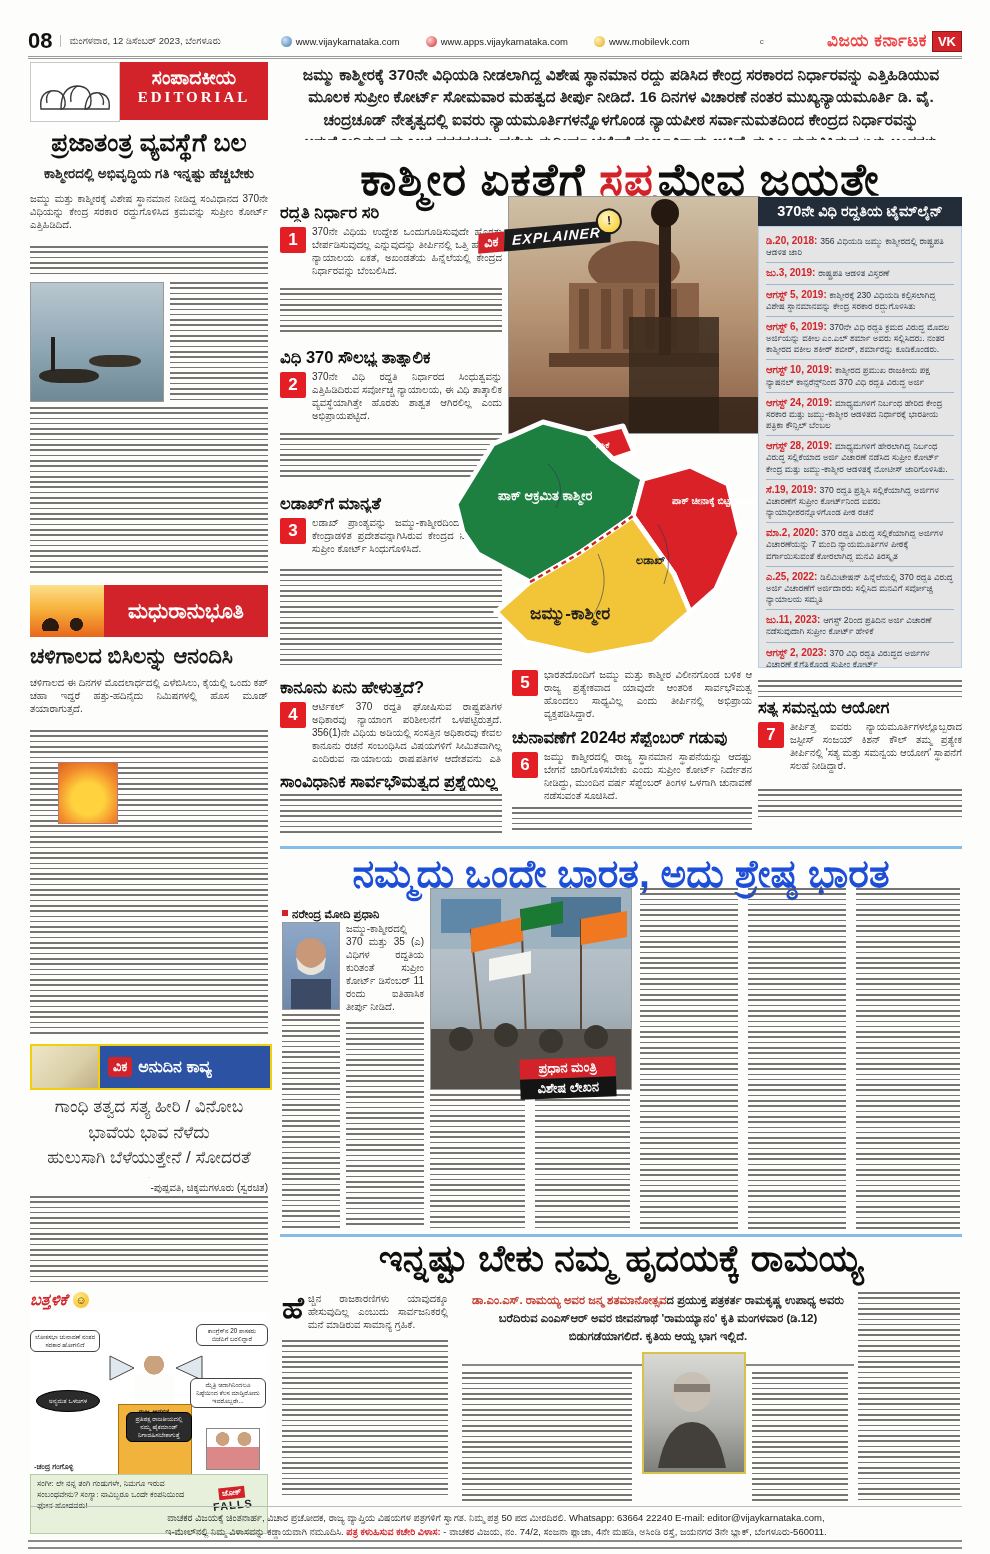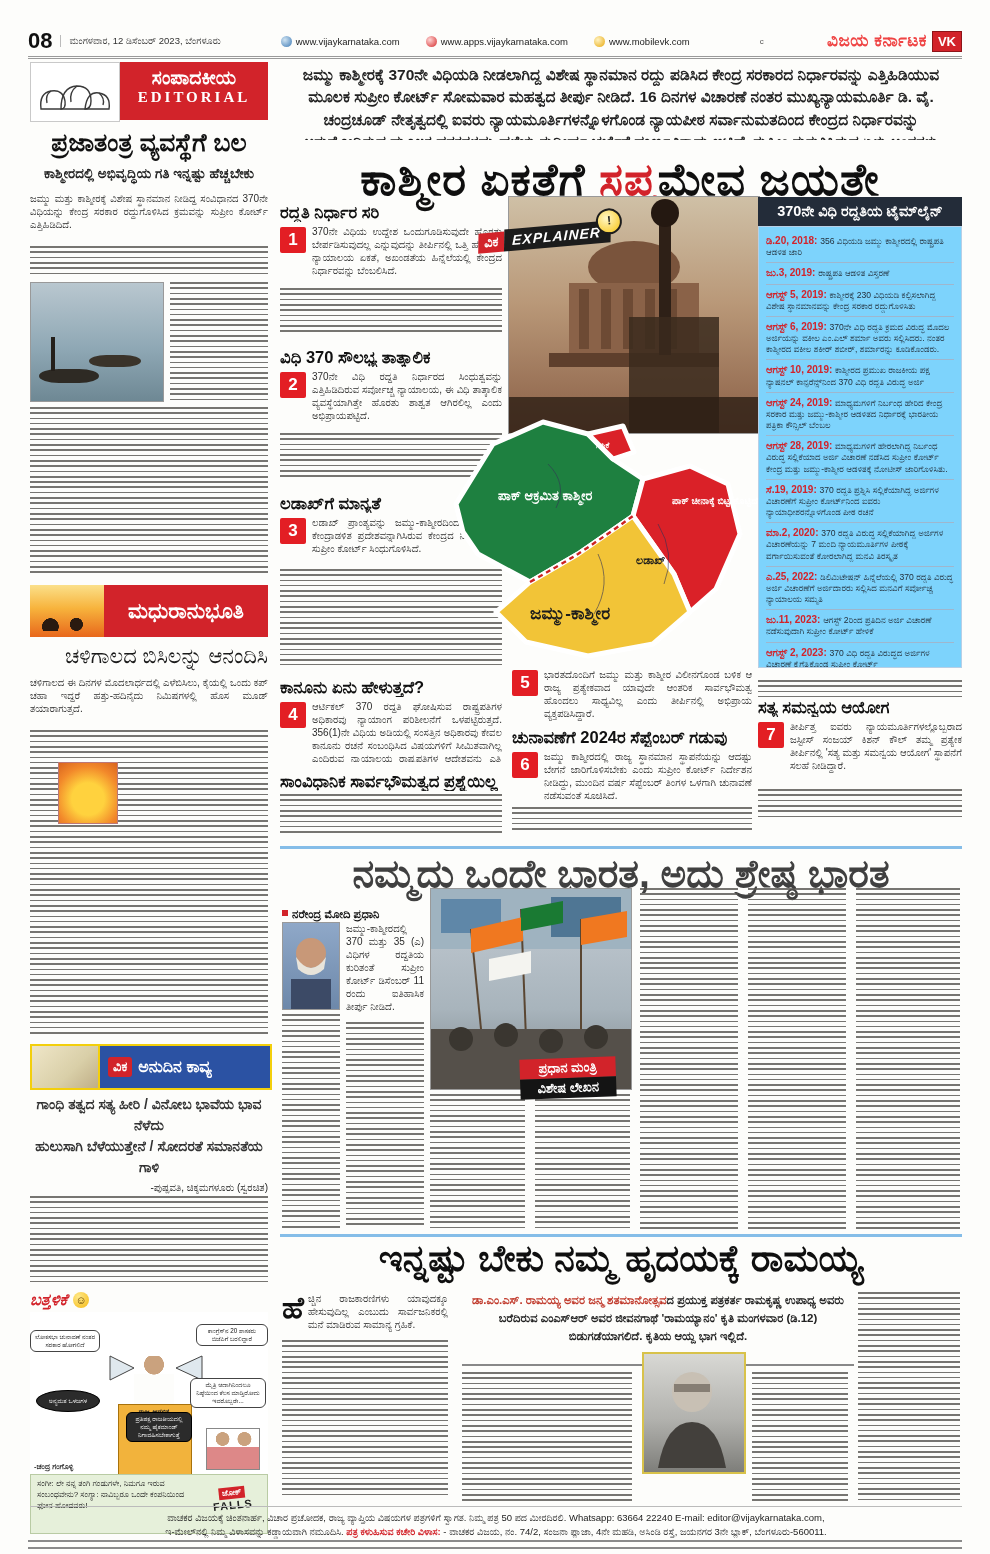--- a/index.html
+++ b/index.html
@@ -33,27 +33,27 @@
   .ed-headline{top:128px;width:238px;text-align:center;font-size:25px;font-weight:bold;color:#111;}
   .ed-subhead{top:166px;width:238px;text-align:center;font-size:13.5px;font-weight:bold;color:#222;}
   .photo-frame{border:1px solid #999;}
   .madhura-banner{top:585px;height:52px;display:flex;}
   .mad-img{width:74px;background:linear-gradient(to top,#e8671b,#f7b33c 55%,#fbe08a);position:relative;}
   .mad-sil{position:absolute;bottom:6px;left:10px;width:52px;height:22px;background:
      radial-gradient(circle at 20% 80%,#2a1a10 18%,transparent 19%),
      radial-gradient(circle at 70% 70%,#2a1a10 16%,transparent 17%);}
   .mad-red{flex:1;background:#d2232a;color:#fff;display:flex;align-items:center;justify-content:center;
            font-size:21px;font-weight:bold;}
-  .mad-headline{top:644px;width:238px;text-align:right;font-size:21px;font-weight:normal;}
+  .mad-headline{top:644px;width:238px;text-align:left;font-size:21px;font-weight:bold;}
   .sun-chip{background:radial-gradient(circle at 50% 60%,#ffd23e 35%,#f2882a 70%,#d9641e);border:1px solid #b77;}
   .kavya-banner{top:1044px;height:42px;border:2px solid #f3cf0b;background:#2b52a3;display:flex;align-items:center;}
   .kavya-art{width:66px;height:100%;background:linear-gradient(135deg,#efe6c8,#d9cfa8 60%,#bfae86);border-right:2px solid #f3cf0b;}
   .vik-chip{background:#d2232a;color:#fff;font-weight:bold;font-size:13px;padding:2px 5px;margin:0 6px 0 8px;border-radius:3px;}
   .kavya-title{color:#fff;font-weight:bold;font-size:16px;}
-  .poem{top:1094px;width:238px;text-align:center;font-size:14px;font-weight:bold;color:#333;line-height:1.5;}
+  .poem{top:1094px;width:238px;text-align:center;font-size:17px;font-weight:normal;color:#333;line-height:1.5;}
   .poem-attr{text-align:right;font-size:10px;color:#222;margin-top:4px;padding-right:6px;}
   .cartoon{top:1288px;width:238px;height:244px;}
   .cart-head{display:flex;align-items:center;gap:6px;height:24px;}
   .cart-title{color:#d2232a;font-weight:bold;font-style:italic;font-size:16px;}
   .smiley{width:16px;height:16px;border-radius:50%;background:radial-gradient(circle at 35% 30%,#ffe989,#f5b913);
           color:#5a3a00;font-size:11px;line-height:16px;text-align:center;}
   .cart-canvas{position:relative;height:162px;background:#fff;overflow:hidden;}
   .bubble{position:absolute;background:#fff;border:1px solid #444;border-radius:6px;padding:2px 3px;
           font-size:6.3px;line-height:1.25;color:#111;text-align:center;}
   .bubble-dark{background:#2b2b2b;color:#fff;border-color:#000;}
@@ -78,26 +78,26 @@
        display:flex;align-items:center;justify-content:center;float:left;margin:2px 6px 2px 0;border-radius:2px;}
   .explainer{left:478px;top:226px;transform:rotate(-5deg);z-index:5;}
   .exp-vk{background:#d2232a;color:#fff;font-weight:bold;font-size:13px;padding:2px 6px;display:inline-block;transform:skewX(-6deg);}
   .exp-black{background:#1c1c1c;color:#fff;font-weight:bold;font-style:italic;font-size:14px;
              padding:3px 10px 3px 8px;display:inline-block;letter-spacing:1px;transform:skewX(-6deg);}
   .bulb{position:absolute;right:-12px;top:-12px;width:22px;height:22px;border-radius:50%;
         background:radial-gradient(circle at 40% 35%,#fff7c8,#f7c411);border:2px solid #1c1c1c;
         color:#1c1c1c;font-size:12px;line-height:20px;text-align:center;font-weight:bold;}
   .timeline{left:758px;top:197px;width:204px;}
   .tl-head{background:#232c39;color:#fff;font-size:14.5px;font-weight:bold;text-align:center;padding:6px 2px;}
-  .tl-body{background:#7dd3fc;border:1px solid #b7cfe6;padding:4px 7px 2px 7px;}
+  .tl-body{background:#e5e5e5;border:1px solid #b7cfe6;padding:4px 7px 2px 7px;}
   .tl-entry{border-bottom:1px solid #9fb6cd;padding:3px 0 4px 0;font-size:8.6px;line-height:1.3;color:#23303c;}
   .tl-entry:last-child{border-bottom:0;}
   .tl-date{color:#d2232a;font-weight:bold;font-size:10px;}
   .divider{left:280px;width:682px;height:3px;background:#85bde8;}
-  .a2-headline{left:280px;top:852px;width:682px;text-align:center;font-size:39px;font-weight:bold;color:#404040;}
+  .a2-headline{left:280px;top:852px;width:682px;text-align:center;font-size:39px;font-weight:bold;color:#1d4ed8;}
   .byline{font-size:11.5px;font-weight:bold;color:#111;}
   .redsq{display:inline-block;width:6px;height:6px;background:#d2232a;margin-right:4px;vertical-align:2px;}
   .badge-pm{z-index:6;text-align:center;transform:rotate(-2deg);}
   .pm1{background:#d2232a;color:#fff;font-weight:bold;font-size:13px;padding:2px 8px;display:block;}
   .pm2{background:#141414;color:#fff;font-weight:bold;font-size:13px;padding:2px 8px;display:block;}
   .a3-headline{left:280px;top:1238px;width:682px;text-align:center;font-size:37px;font-weight:bold;color:#0f0f0f;}
   .standfirst{left:462px;top:1292px;width:392px;text-align:center;font-size:11.5px;font-weight:bold;
               line-height:1.55;color:#222;border-bottom:2px solid #888;padding-bottom:6px;}
   .sf-red{color:#c0392b;}
   .dropcap{float:left;font-size:30px;font-weight:bold;line-height:.9;margin:2px 4px 0 0;color:#111;}

